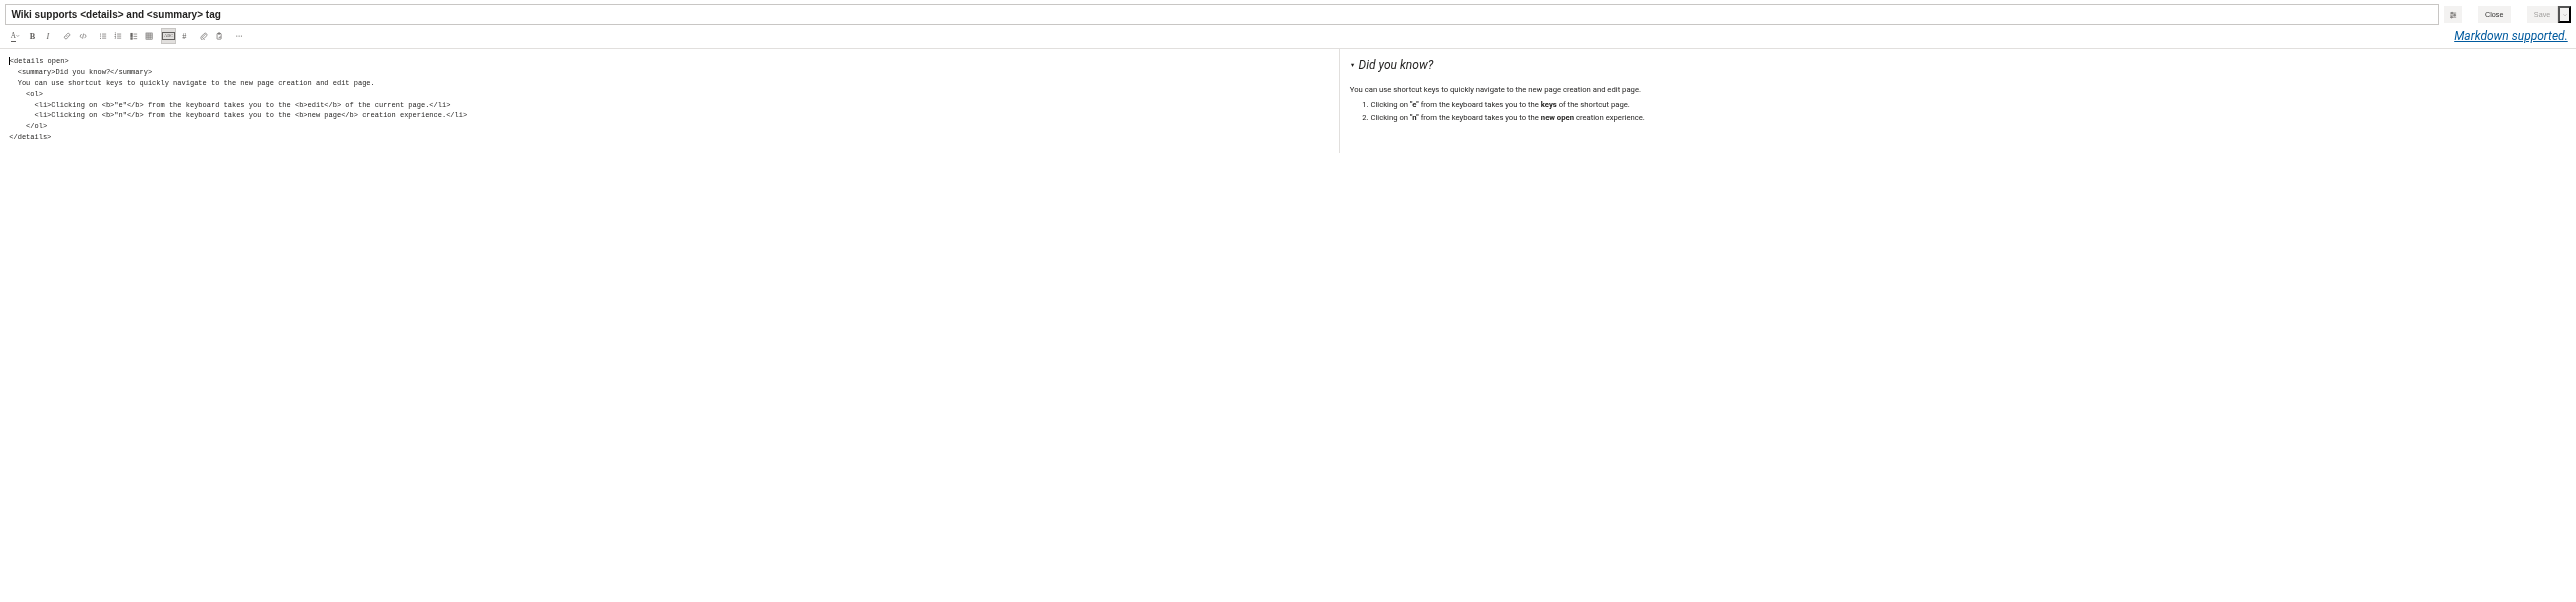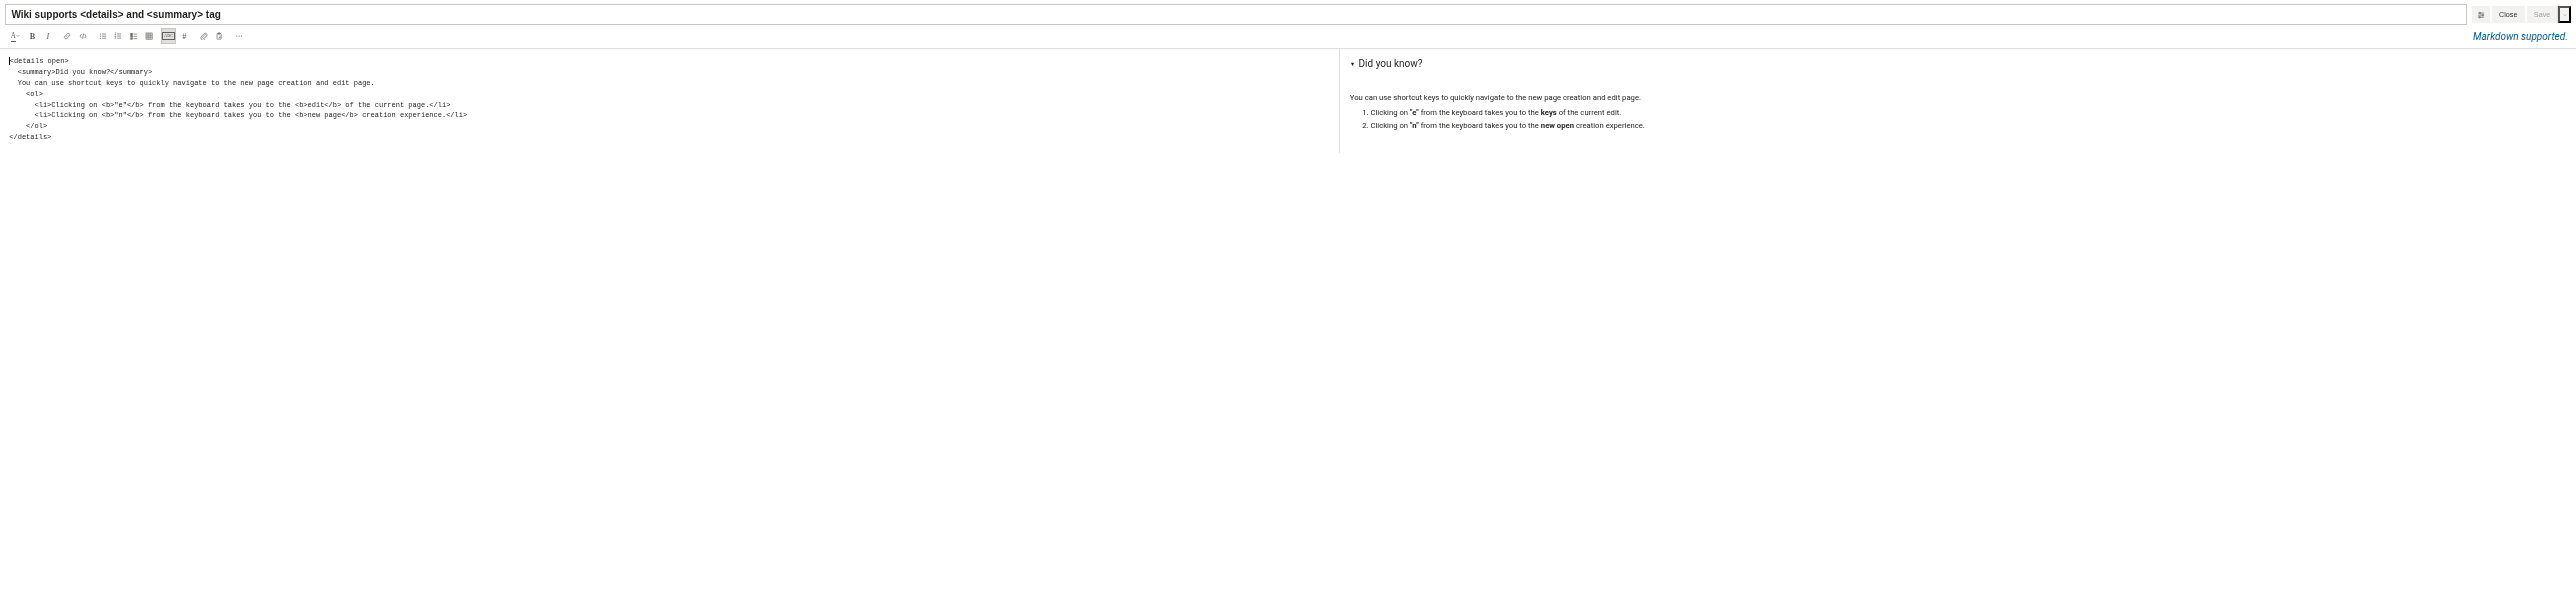--- a/index.html
+++ b/index.html
@@ -25,21 +25,21 @@
     font-weight: 600;
     line-height: 1.3;
     padding: 3.1px 5.2px;
     outline: none;
     color: #201f1e;
     background: #fff;
   }
   .header-actions {
     display: flex;
     align-items: stretch;
-    gap: 2px;
+    gap: 16px;
   }
   .icon-btn, .btn {
     display: inline-flex;
     align-items: center;
     justify-content: center;
     height: 17.5px;
     border: none;
     background: #f3f2f1;
     color: #323130;
     cursor: pointer;
@@ -91,22 +91,23 @@
   }
   .tb-btn.active {
     background: #e1dfdd;
     border: 0.5px solid #c8c6c4;
   }
   .tb-sep { width: 4.1px; }
   .tb-label-b { font-weight: 700; font-family: "Segoe UI"; font-size: 8.2px; }
   .tb-label-i { font-style: italic; font-family: "Segoe UI"; font-size: 8.2px; }
   .md-link {
     color: #005a9e;
+    text-decoration: underline;
     font-style: italic;
-    font-size: 10px;
+    font-size: 12px;
     cursor: pointer;
     padding-right: 2.1px;
   }
 
   
   .split {
     display: flex;
     min-height: 103px;
   }
   .editor-pane {
@@ -130,27 +131,28 @@
     margin-right: -0.5px;
   }
   .preview-pane {
     flex: 1;
     padding: 7.2px 10.3px 10.3px 10.3px;
     font-size: 7.7px;
     line-height: 1.6;
     color: #201f1e;
   }
   .preview-pane summary {
-    font-size: 10px;
+    font-size: 12px;
     cursor: pointer;
     list-style: none;
     display: flex;
     align-items: center;
     gap: 3.1px;
-    margin-bottom: 20px;
+    margin-bottom: 9px;
+    font-style: italic;
   }
   .preview-pane summary::before {
     content: "▼";
     font-size: 5.7px;
     color: #201f1e;
   }
   .preview-pane ol {
     margin: 2.1px 0 0 20.6px;
   }
   .preview-pane ol li { margin: 1px 0; }
@@ -320,21 +322,21 @@
       &lt;li&gt;Clicking on &lt;b&gt;"e"&lt;/b&gt; from the keyboard takes you to the &lt;b&gt;edit&lt;/b&gt; of the current page.&lt;/li&gt;
       &lt;li&gt;Clicking on &lt;b&gt;"n"&lt;/b&gt; from the keyboard takes you to the &lt;b&gt;new page&lt;/b&gt; creation experience.&lt;/li&gt;
     &lt;/ol&gt;
 &lt;/details&gt;</span></div>
     <div class="preview-pane">
       <details open="">
         <summary>Did you know?</summary>
         <div>You can use shortcut keys to quickly navigate to the new page creation and edit page.</div>
         <ol>
           <li>
-            <span>Clicking on </span><b>"e"</b><span> from the keyboard takes you to the </span><b>keys</b><span> of the current edit.</span>
+            <span>Clicking on </span><b>"e"</b><span> from the keyboard takes you to the </span><b>keys</b><span> of the shortcut page.</span>
           </li>
           <li>
             <span>Clicking on </span><b>"n"</b><span> from the keyboard takes you to the </span><b>new open</b><span> creation experience.</span>
           </li>
         </ol>
       </details>
     </div>
   </div>
 
 </div>

